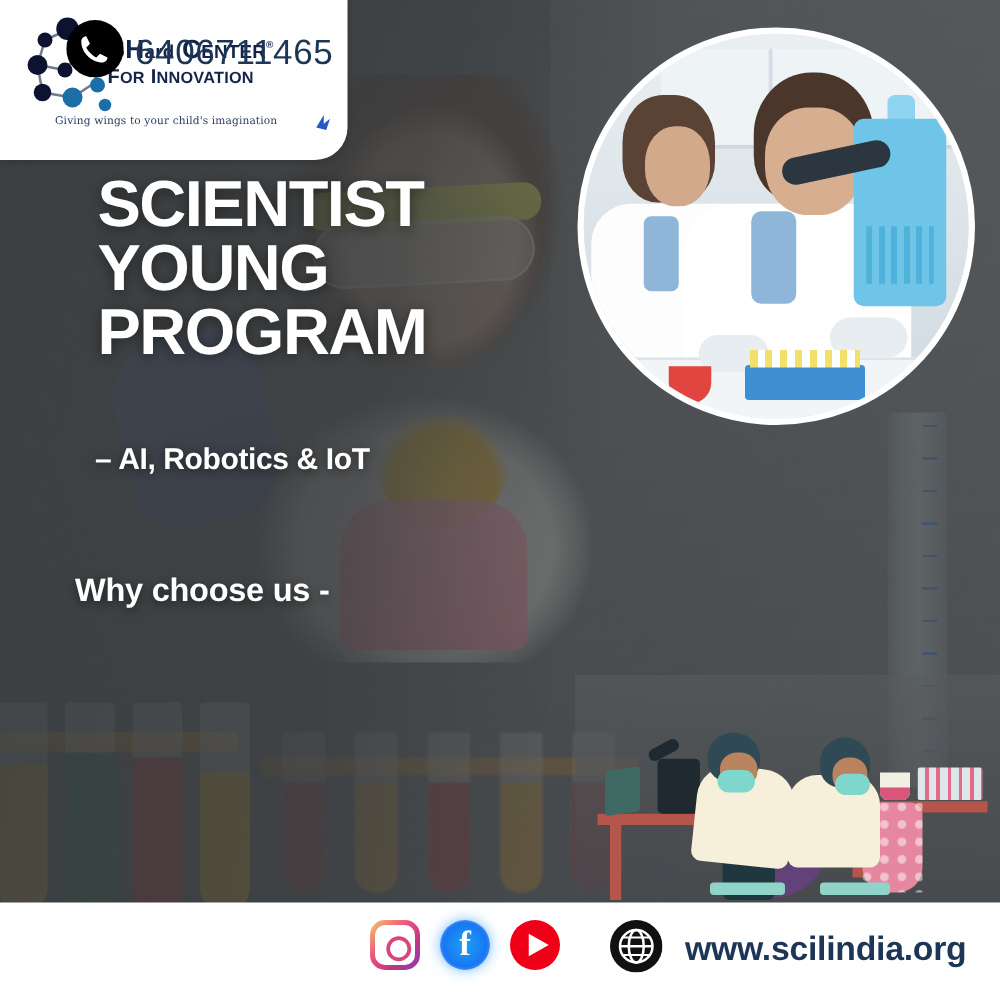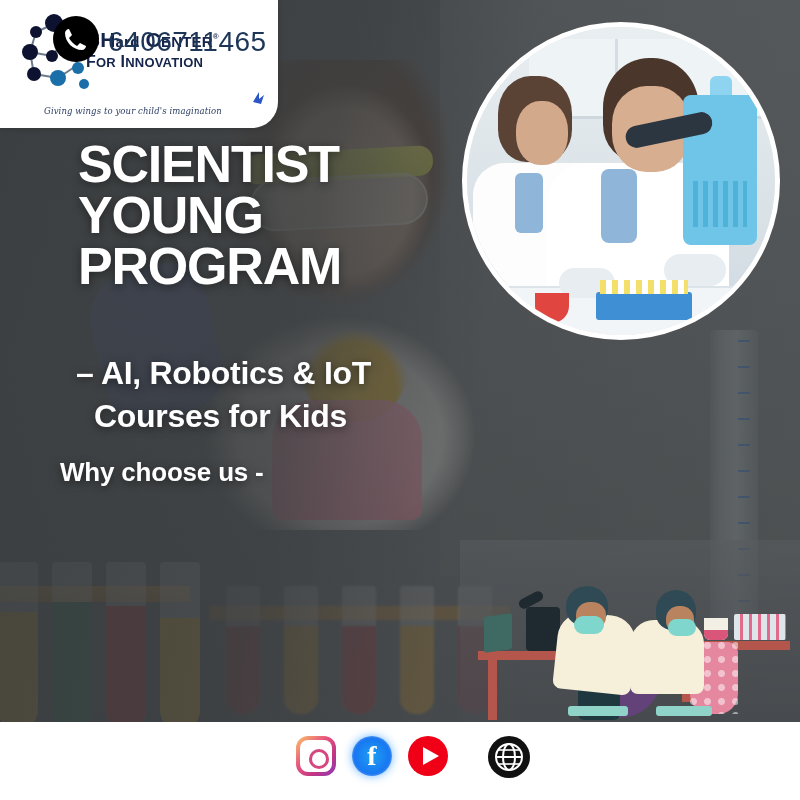--- a/index.html
+++ b/index.html
@@ -110,22 +110,22 @@
   .logo-inner { position:relative; width:100%; height:100%; }
   .mol { position:absolute; left:14px; top:12px; width:78px; height:82px; }
   .logo-words { position:absolute; left:86px; top:28px; width:186px; }
   .lw1 { font-size:21px; color:#14244b; letter-spacing:.2px; white-space:nowrap; font-weight:700;}
   .lw1 .cap { font-size:21px; }
   .lw1 .sm { font-size:15px; }
   .lw1 .reg { font-size:8px; vertical-align:super; }
   .lw2 { font-size:16px; color:#14244b; letter-spacing:.2px; margin-top:1px; white-space:nowrap; font-weight:700;}
   .lw2 .sm { font-size:13px; }
   .tagline {
-    position:absolute; left:44px; top:106px; width:222px;
-    font-family:"DejaVu Serif", serif; font-style:italic;
+    position:absolute; left:44px; top:92px; width:222px;
+    font-family:"DejaVu Serif", serif; 
     font-size:8.5px; color:#2a3c63; letter-spacing:.1px; white-space:nowrap;
   }
   .wingmark { position:absolute; right:12px; top:90px; width:16px; height:16px; }
 
   
   .circle-photo {
     position:absolute; left:462px; top:22px; width:318px; height:318px;
     border-radius:50%; border:5px solid #fff; overflow:hidden;
     background:#dfe6ea;
   }
@@ -184,21 +184,21 @@
   
   .headline {
     position:absolute; left:78px; top:139px; width:400px;
     color:#fff; font-weight:700; font-size:52px; line-height:.98;
     letter-spacing:-1.2px; text-transform:uppercase;
     text-shadow:0 2px 10px rgba(0,0,0,.45);
   }
   .headline span { display:block; }
   .subhead {
     position:absolute; left:76px; top:352px; width:400px;
-    color:#fff; font-weight:700; font-size:32px; line-height:1.34;
+    color:#fff; font-weight:700; font-size:24px; line-height:1.34;
     letter-spacing:-.3px; text-shadow:0 2px 8px rgba(0,0,0,.5);
   }
   .subhead span { display:block; }
   .sub2 { padding-left:18px; }
 
   .why {
     position:absolute; left:60px; top:457px;
     color:#fff; font-weight:700; font-size:26px; letter-spacing:-.2px;
     text-shadow:0 2px 8px rgba(0,0,0,.5);
   }
@@ -395,21 +395,20 @@
   </div>
 
   <div class="headline">
     <span>SCIENTIST</span>
     <span>YOUNG</span>
     <span>PROGRAM</span>
   </div>
 
   <div class="subhead">
     <span>– AI, Robotics &amp; IoT</span>
-    <span class="sub2">Courses for Kids</span>
   </div>
 
   <div class="why">Why choose us -</div>
   <ul class="bullets">
   </ul>
 
   <div class="footer"></div>
 
   <svg class="f-phone-icon" viewBox="0 0 46 46">
     <circle cx="23" cy="23" r="23" fill="#000"></circle>
@@ -426,14 +425,15 @@
   </div>
 
   <svg class="f-globe" viewBox="0 0 42 42">
     <circle cx="21" cy="21" r="21" fill="#111"></circle>
     <circle cx="21" cy="21" r="13" fill="none" stroke="#fff" stroke-width="2"></circle>
     <ellipse cx="21" cy="21" rx="6" ry="13" fill="none" stroke="#fff" stroke-width="2"></ellipse>
     <line x1="8" y1="21" x2="34" y2="21" stroke="#fff" stroke-width="2"></line>
     <line x1="10" y1="14" x2="32" y2="14" stroke="#fff" stroke-width="1.6"></line>
     <line x1="10" y1="28" x2="32" y2="28" stroke="#fff" stroke-width="1.6"></line>
   </svg>
+  <div class="f-web">www.scilindia.org</div>
 
 </div>
 
 </body></html>

